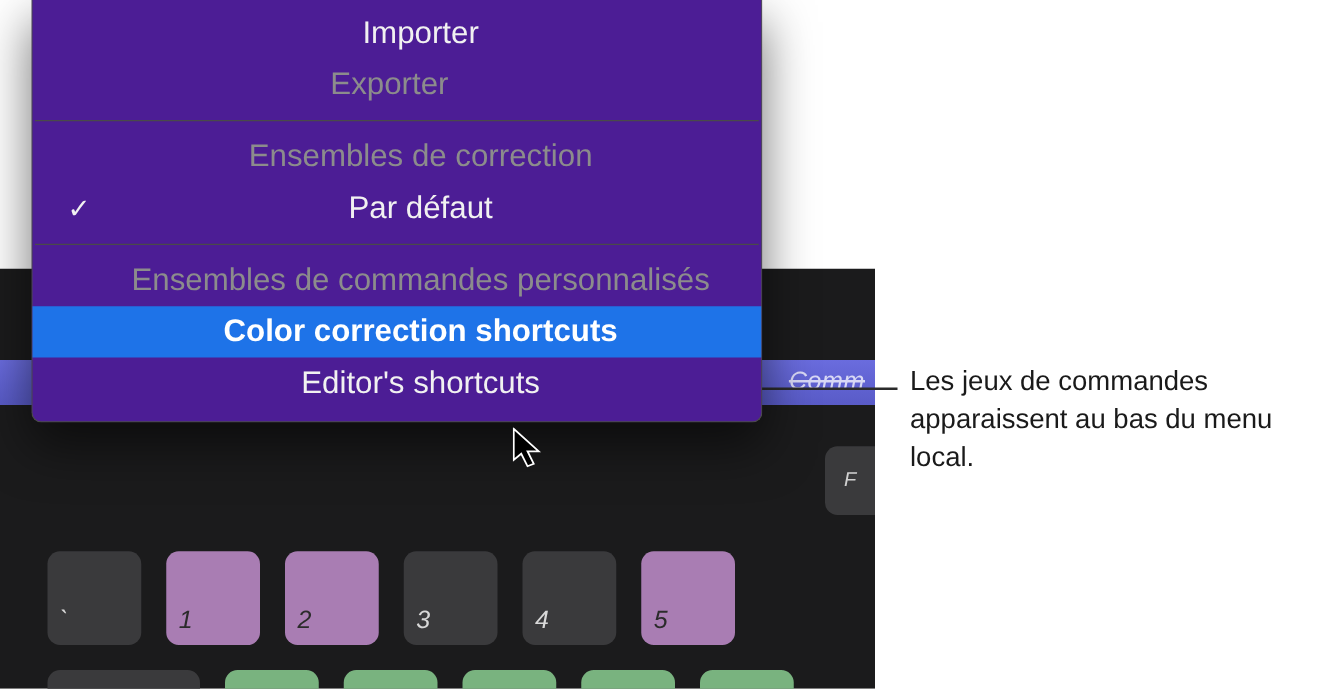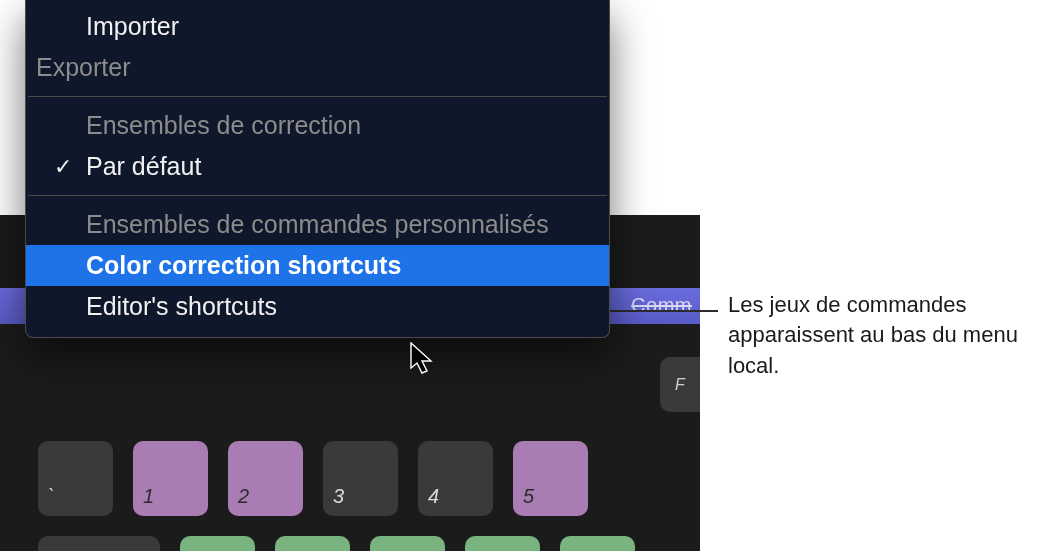--- a/index.html
+++ b/index.html
@@ -31,20 +31,21 @@
     width: 700px;
     height: 36px;
     background: linear-gradient(#6a6cde, #595bc7);
   }
   .toolbar-badge {
     position: absolute;
     right: 8px;
     top: 6px;
     color: #d8d8f5;
     font-size: 20px;
+    font-style: italic;
     text-decoration: line-through;
     letter-spacing: 0.5px;
   }
 
   .key {
     position: absolute;
     border-radius: 10px;
     display: flex;
     align-items: flex-end;
     justify-content: flex-start;
@@ -84,27 +85,28 @@
     font-size: 22px;
     color: #cfcfcf;
   }
 
   
   .menu {
     position: absolute;
     left: 25px;
     top: 0;
     width: 583px;
-    background: #0f172a;
+    background: #4c1d95;
     border: 1px solid #4b4b4b;
     border-top: none;
     border-radius: 0 0 8px 8px;
     box-shadow: 0 18px 40px rgba(0,0,0,0.55);
     padding: 6px 0 10px 0;
     z-index: 10;
+    text-align: center;
   }
   .menu-item {
     padding: 3px 22px 3px 60px;
     font-size: 25px;
     line-height: 1.4;
     color: #f1f1f1;
     position: relative;
     white-space: nowrap;
     overflow: hidden;
     text-overflow: clip;

